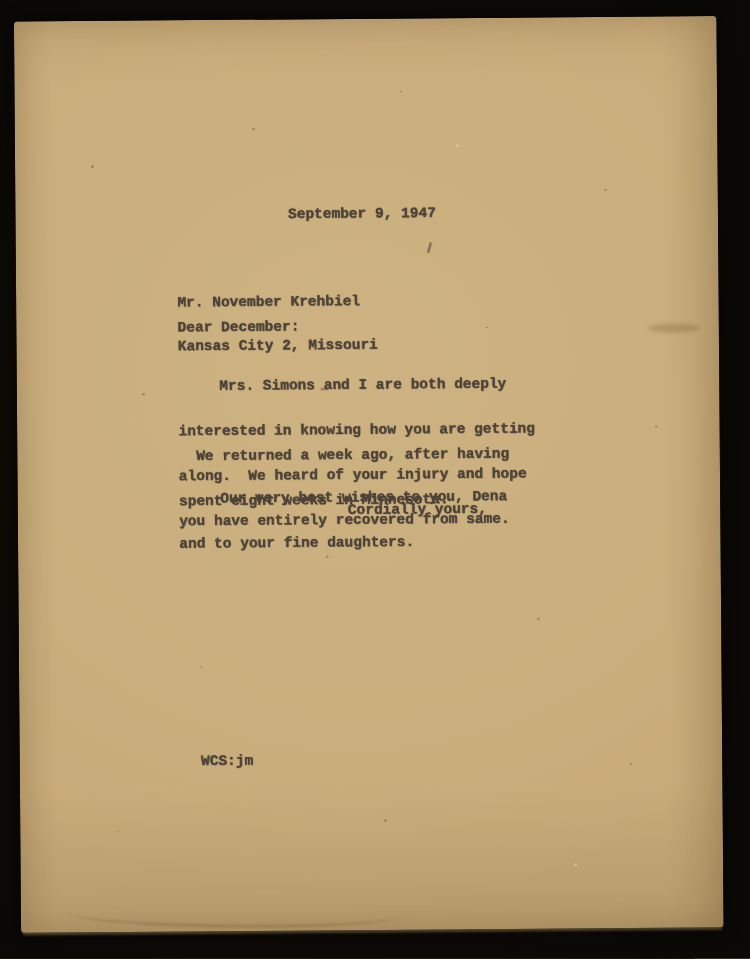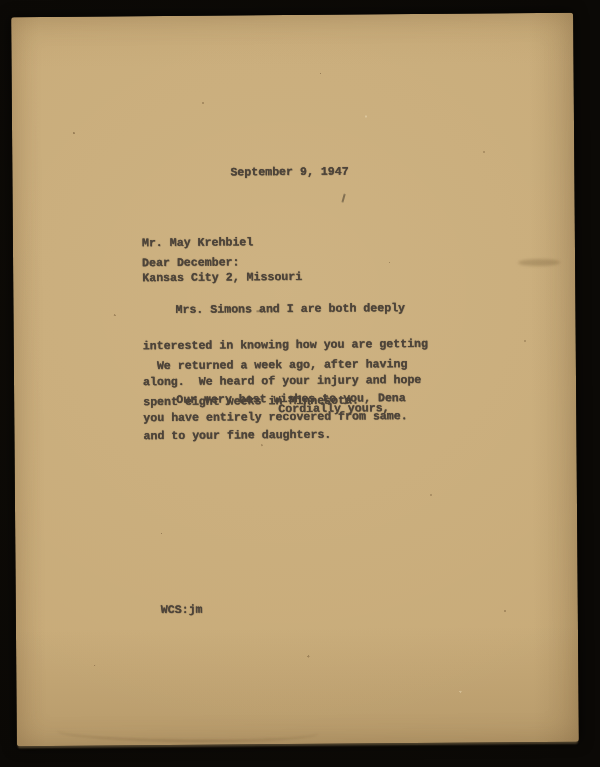--- a/index.html
+++ b/index.html
@@ -105,21 +105,21 @@
 </style>
 </head>
 <body>
 
 <div class="scan">
   <div class="paper">
 
     <div class="type date-line">September 9, 1947</div>
 
     <div class="type address-block">
-      <div class="line">Mr. May Krehbiel</div>
+      <div class="line">Mr. November Krehbiel</div>
       <div class="line">Kansas City 2, Missouri</div>
     </div>
 
     <div class="type salutation">Dear December:</div>
 
     <div class="type para-1">
       <div class="line">Mrs. Simons and I are both deeply</div>
       <div class="line">interested in knowing how you are getting</div>
       <div class="line">along.  We heard of your injury and hope</div>
       <div class="line">you have entirely recovered from same.</div>

